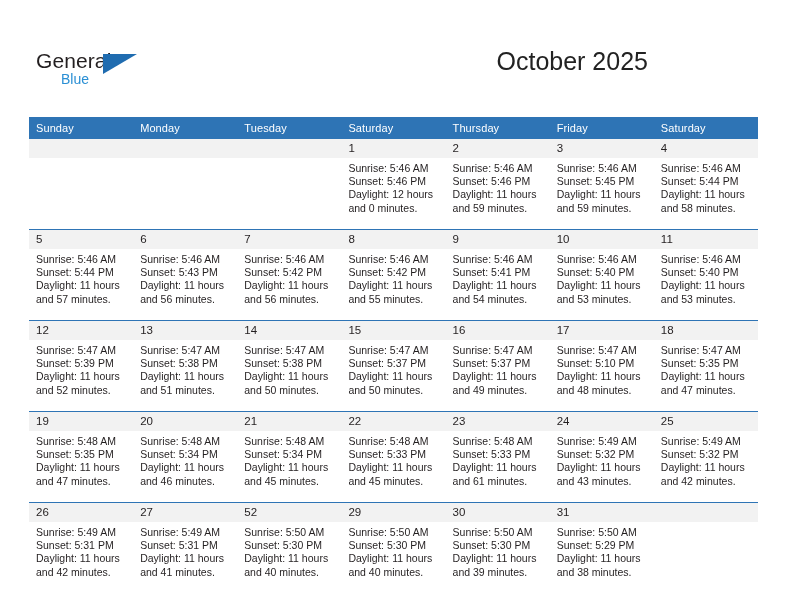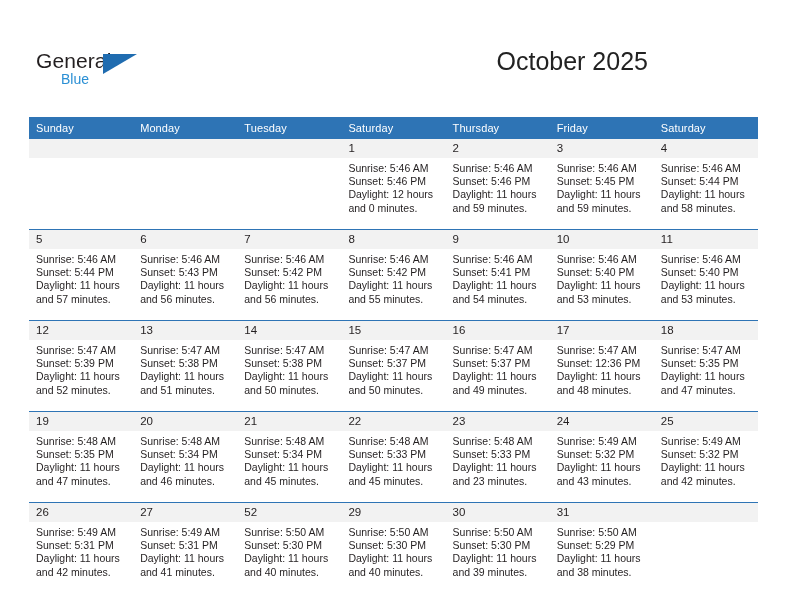--- a/index.html
+++ b/index.html
@@ -347,21 +347,21 @@
               <div>Sunrise: 5:47 AM</div>
               <div>Sunset: 5:37 PM</div>
               <div>Daylight: 11 hours</div>
               <div>and 49 minutes.</div>
             </div>
           </td>
           <td class="day-cell">
             <span class="daynum">17</span>
             <div class="lines">
               <div>Sunrise: 5:47 AM</div>
-              <div>Sunset: 12:36 PM</div>
+              <div>Sunset: 5:10 PM</div>
               <div>Daylight: 11 hours</div>
               <div>and 48 minutes.</div>
             </div>
           </td>
           <td class="day-cell">
             <span class="daynum">18</span>
             <div class="lines">
               <div>Sunrise: 5:47 AM</div>
               <div>Sunset: 5:35 PM</div>
               <div>Daylight: 11 hours</div>
@@ -405,21 +405,21 @@
               <div>Daylight: 11 hours</div>
               <div>and 45 minutes.</div>
             </div>
           </td>
           <td class="day-cell">
             <span class="daynum">23</span>
             <div class="lines">
               <div>Sunrise: 5:48 AM</div>
               <div>Sunset: 5:33 PM</div>
               <div>Daylight: 11 hours</div>
-              <div>and 23 minutes.</div>
+              <div>and 61 minutes.</div>
             </div>
           </td>
           <td class="day-cell">
             <span class="daynum">24</span>
             <div class="lines">
               <div>Sunrise: 5:49 AM</div>
               <div>Sunset: 5:32 PM</div>
               <div>Daylight: 11 hours</div>
               <div>and 43 minutes.</div>
             </div>

